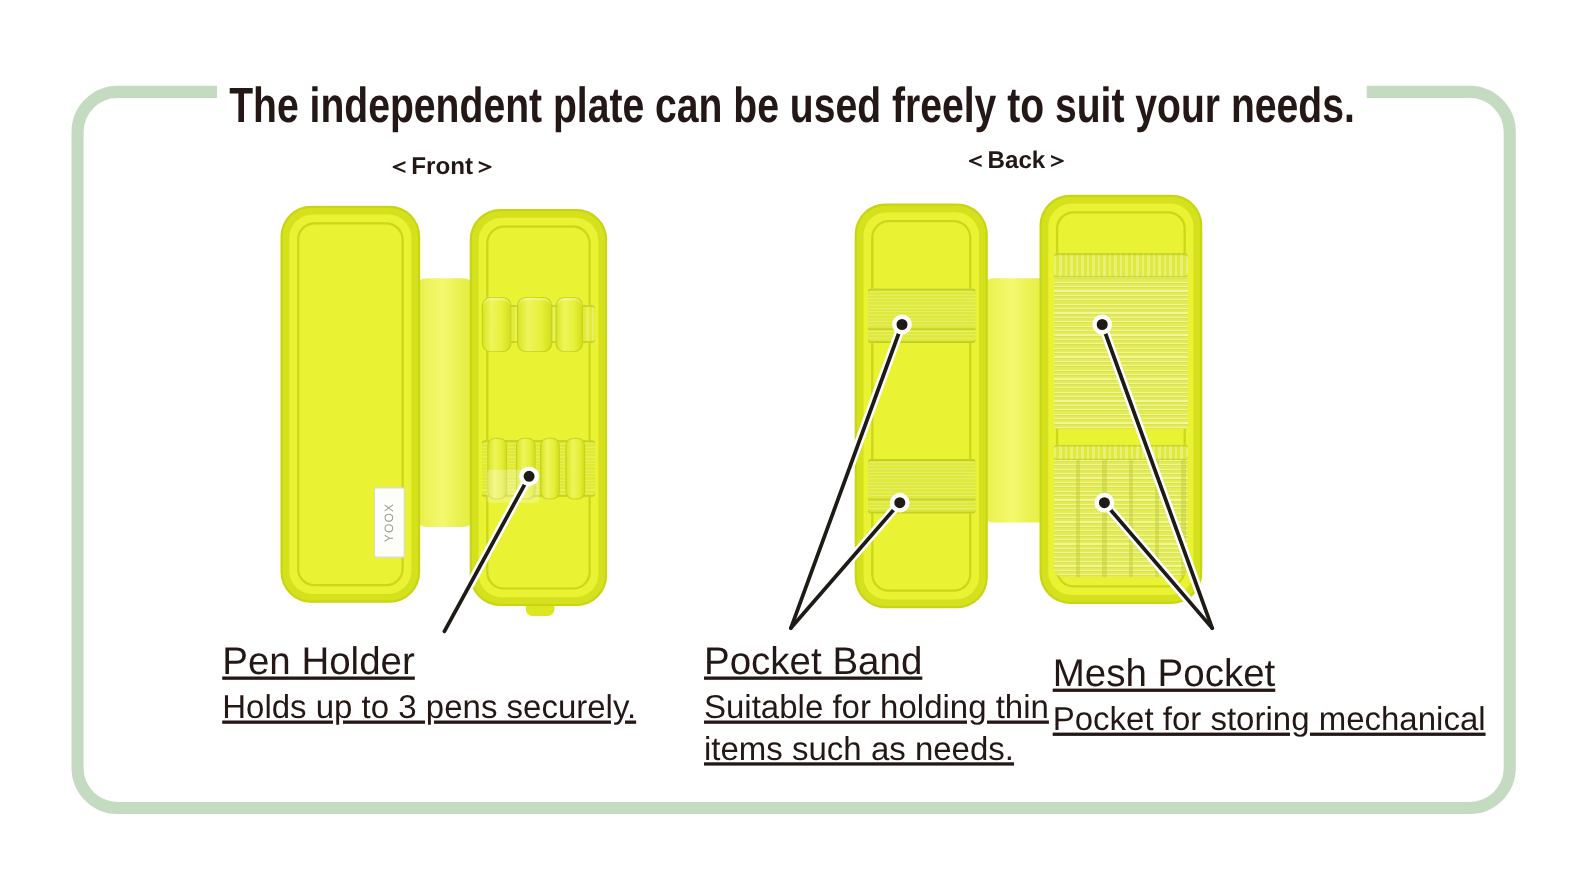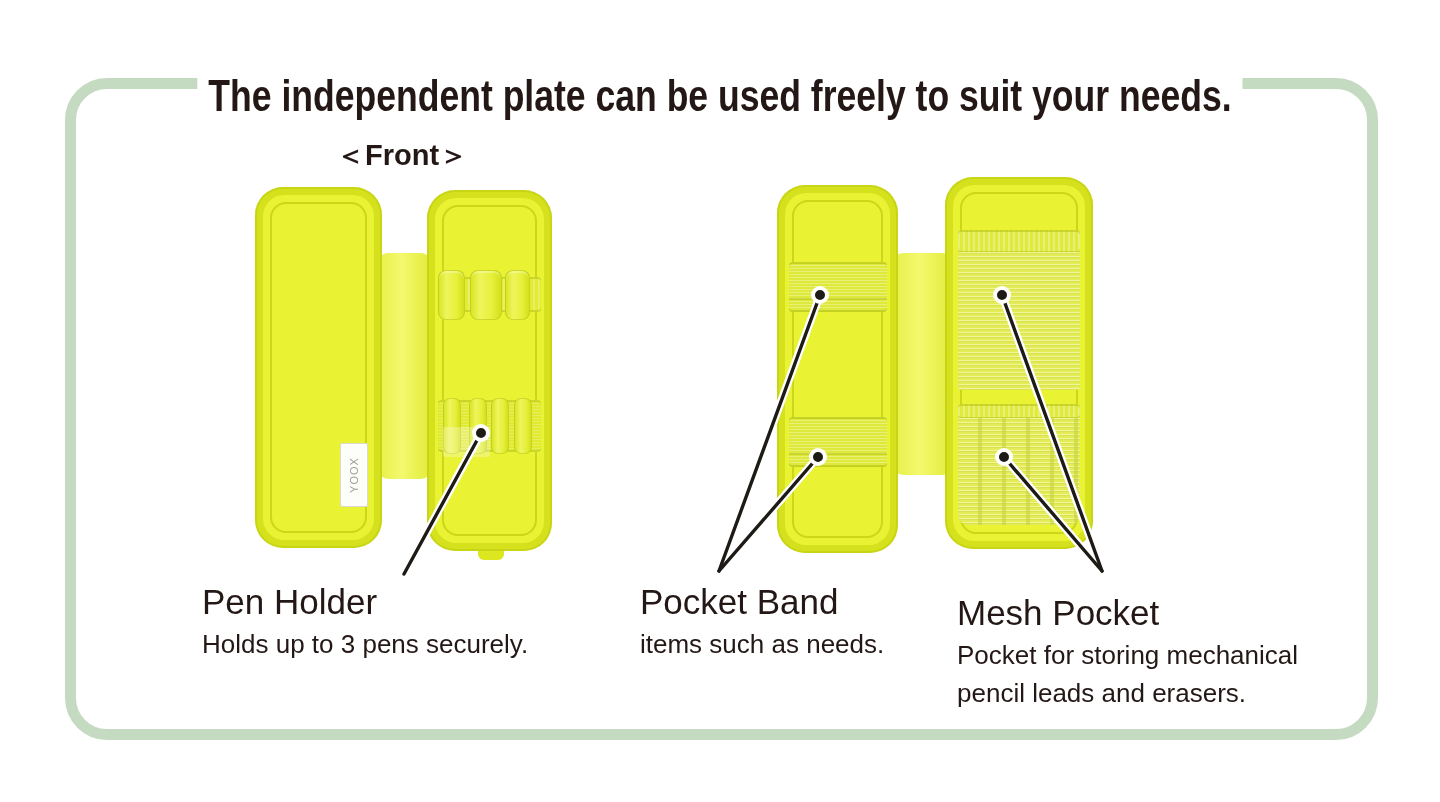--- a/index.html
+++ b/index.html
@@ -9,21 +9,21 @@
   
   .frame{position:absolute;left:65px;top:78px;width:1313px;height:662px;box-sizing:border-box;
          border:11px solid var(--frame-green,#c5dbc1);border-radius:42px;}
 
   
   .title{position:absolute;top:38px;left:720px;transform:translateX(-50%) scaleX(0.79);
          font-size:45px;font-weight:bold;line-height:56px;white-space:nowrap;
          color:var(--ink,#231815);background:#fff;padding:0 14px;z-index:6;}
 
   
-  .view-label{position:absolute;transform:translateX(-50%);font-weight:bold;font-size:29px;
+  .view-label{position:absolute;transform:translateX(-50%);font-weight:bold;font-size:22px;
               color:var(--ink,#231815);white-space:nowrap;z-index:3;}
   .view-label.front{left:402px;top:136px;}
   .view-label.back{left:924px;top:131px;}
 
   
   .spine{position:absolute;border-radius:10px;z-index:1;
          background:linear-gradient(90deg,#e7ef48 0%,#f3f96e 45%,#eaf252 72%,#e3eb3e 100%);}
   .spine.front{left:378px;top:253px;width:53px;height:226px;}
   .spine.back{left:893px;top:253px;width:60px;height:222px;}
 
@@ -93,37 +93,38 @@
   .elastic.pocketedge{left:13px;top:227px;width:122px;height:15px;}
 
   
   .band.b1{left:12px;top:77px;width:98px;height:50px;}
   .band.b2{left:12px;top:232px;width:98px;height:50px;}
 
   
   .callouts{position:absolute;left:0;top:0;width:1440px;height:802px;z-index:4;pointer-events:none;}
 
   
-  .annot{position:absolute;color:var(--ink,#231815);z-index:5;}
+  .annot{position:absolute;color:var(--ink,#231815);z-index:5;text-decoration:underline;}
   .annot h2{font-size:35px;font-weight:normal;margin:0 0 2px 0;line-height:42px;}
-  .annot .line{font-size:26px;line-height:38px;}
+  .annot .line{font-size:30px;line-height:38px;}
   .annot.pen{left:202px;top:581px;}
   .annot.bandlab{left:640px;top:581px;}
   .annot.meshlab{left:957px;top:581px;margin-top:11px;}
 </style>
 </head>
 <body>
 
 <div class="canvas">
 
   <div class="frame"></div>
 
   <h1 class="title">The independent plate can be used freely to suit your needs.</h1>
 
   <div class="view-label front">＜Front＞</div>
+  <div class="view-label back">＜Back＞</div>
 
   <div class="spine front"></div>
   <div class="tab"></div>
 
   <div class="panel front-left">
     <div class="inner"></div>
     <div class="stitchline"></div>
     <div class="tag">
       <span>YOOX</span>
     </div>
@@ -186,22 +187,22 @@
     </g>
   </svg>
 
   <div class="annot pen">
     <h2>Pen Holder</h2>
     <div class="line">Holds up to 3 pens securely.</div>
   </div>
 
   <div class="annot bandlab">
     <h2>Pocket Band</h2>
+    <div class="line">Suitable for holding thin</div>
     <div class="line">items such as needs.</div>
   </div>
 
   <div class="annot meshlab">
     <h2>Mesh Pocket</h2>
     <div class="line">Pocket for storing mechanical</div>
-    <div class="line">pencil leads and erasers.</div>
   </div>
 
 </div>
 
 </body></html>

